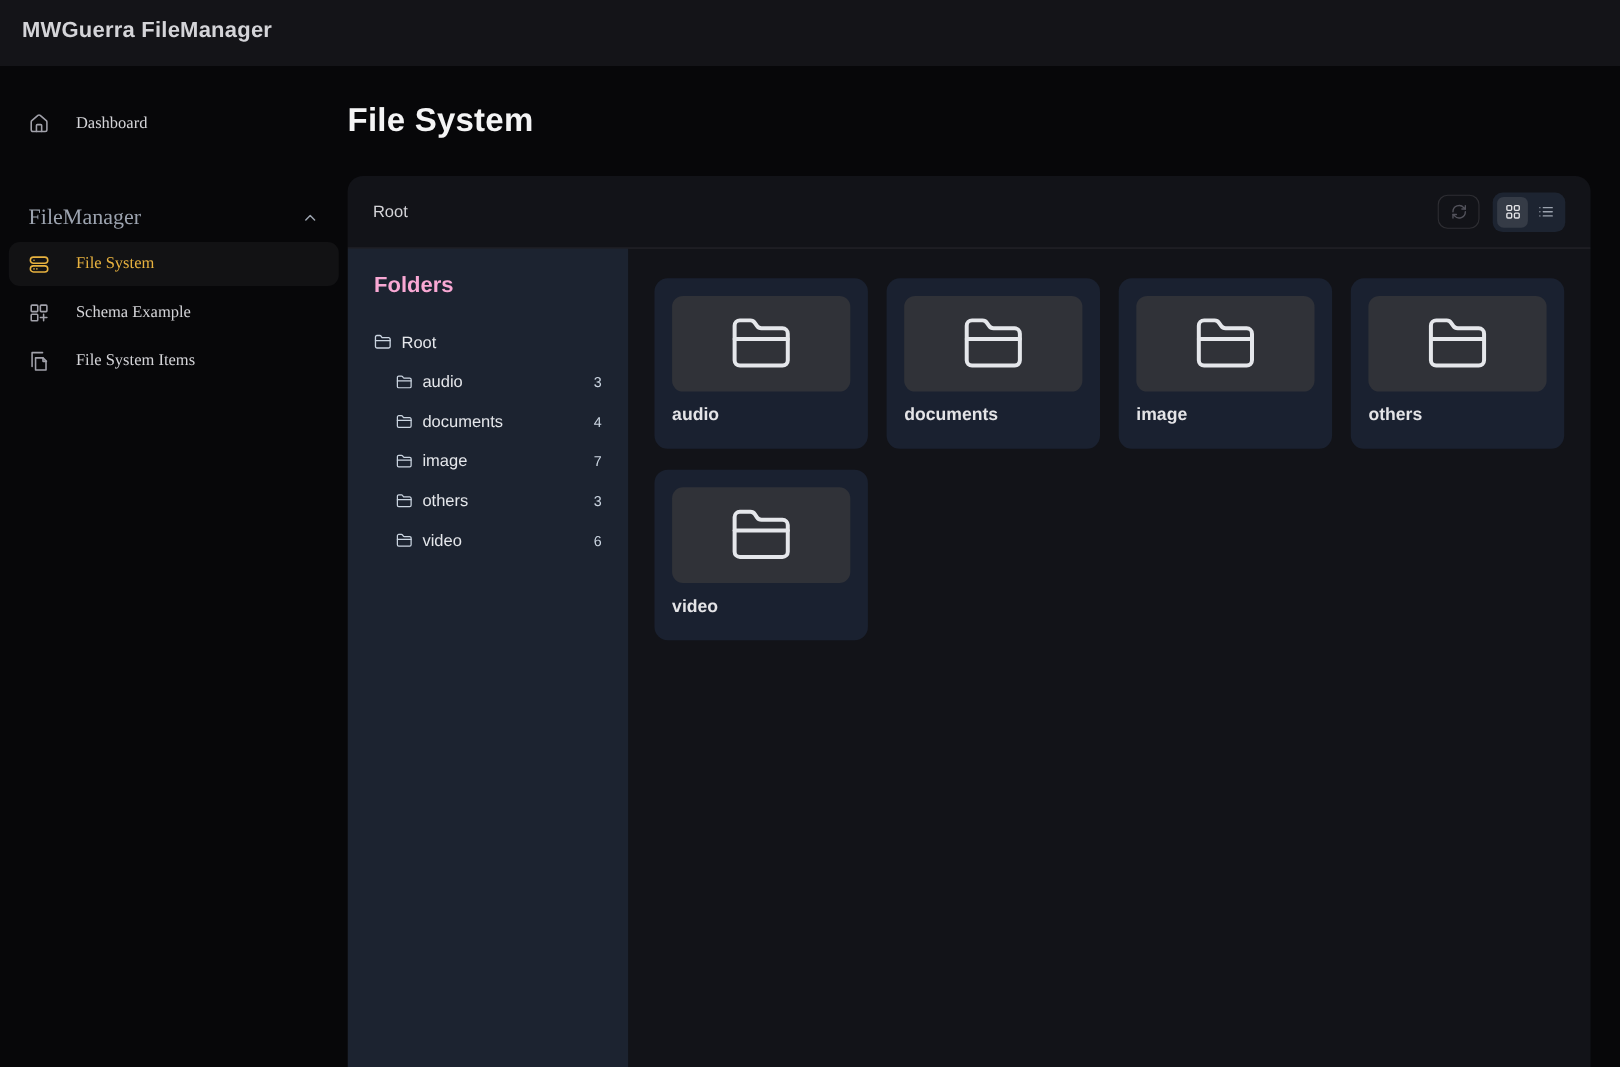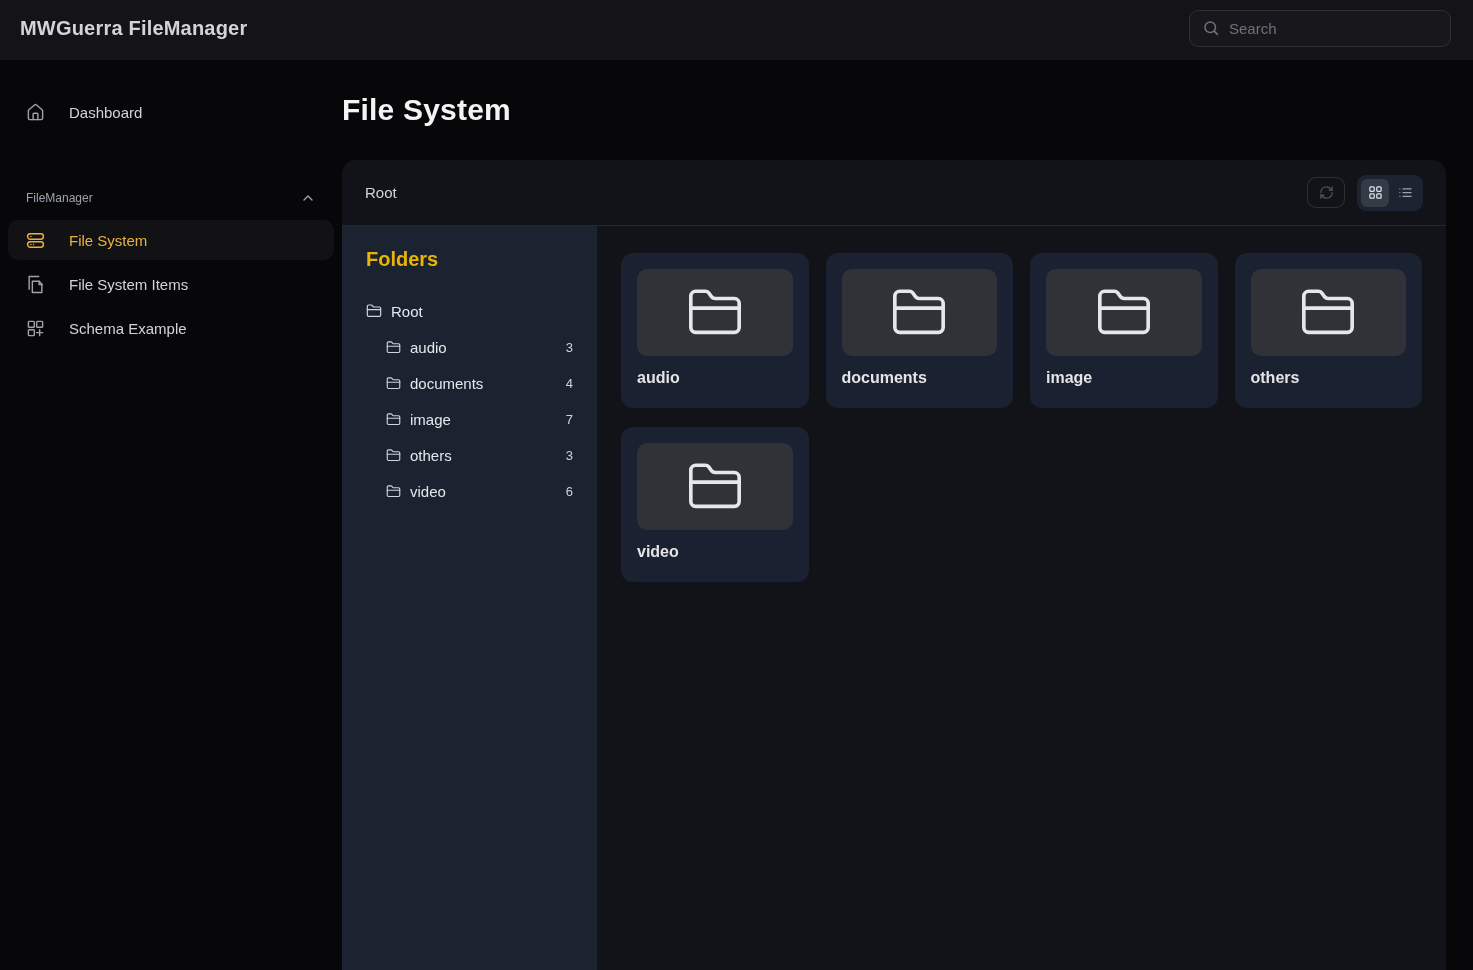--- a/index.html
+++ b/index.html
@@ -50,23 +50,24 @@
     width: 100%;
     font-family: "Liberation Sans", sans-serif;
   }
   .search-box input::placeholder { color: #71717a; }
 
   
   .body-row { flex: 1; display: flex; min-height: 0; }
 
   
   .sidebar {
-    width: 342px;
+    width: 316px;
     flex: 0 0 auto;
     padding: 32px 8px 0 8px;
+    font-family: Liberation Serif, serif;
   }
   .side-item {
     height: 40px;
     display: flex;
     align-items: center;
     gap: 24px;
     padding: 0 18px;
     border-radius: 10px;
     color: #d4d4d8;
     font-size: 15px;
@@ -80,21 +81,21 @@
   .side-item.active svg { color: #e8b23f; }
   .side-section {
     margin-top: 48px;
     margin-bottom: 4px;
     height: 36px;
     display: flex;
     align-items: center;
     justify-content: space-between;
     padding: 0 18px;
     color: #9ca3af;
-    font-size: 12px;
+    font-size: 20px;
     cursor: pointer;
   }
   .side-section svg { color: #9ca3af; }
   .side-group { display: flex; flex-direction: column; gap: 4px; }
 
   
   .main { flex: 1; display: flex; flex-direction: column; min-width: 0; padding-right: 27px; }
   .page-title {
     font-size: 30px;
     font-weight: 700;
@@ -160,21 +161,21 @@
   
   .folders-panel {
     width: 255px;
     flex: 0 0 auto;
     background: #1c2330;
     padding-top: 22px;
   }
   .folders-heading {
     font-size: 20px;
     font-weight: 700;
-    color: #eab308;
+    color: #f9a8d4;
     padding: 0 24px;
     margin-bottom: 22px;
   }
   .tree-row {
     height: 36px;
     display: flex;
     align-items: center;
     gap: 9px;
     padding: 0 24px;
     font-size: 15px;
@@ -215,29 +216,20 @@
     font-size: 16px;
     font-weight: 600;
     color: #e4e4e7;
   }
 </style>
 </head>
 <body>
 
 <div class="header">
   <div class="app-title">MWGuerra FileManager</div>
-  <div class="search-box">
-    <span>
-      <svg width="18" height="18" viewBox="0 0 24 24" fill="none" stroke="currentColor" stroke-width="2" stroke-linecap="round" stroke-linejoin="round">
-          <circle cx="11" cy="11" r="7"></circle>
-          <path d="m20.5 20.5-4-4"></path>
-        </svg>
-    </span>
-    <input type="text" placeholder="Search" style="">
-  </div>
 </div>
 
 <div class="body-row">
 
   <div class="sidebar">
     <div class="side-item">
       <span>
         <svg width="19" height="19" viewBox="0 0 24 24" fill="none" stroke="currentColor" stroke-width="1.8" stroke-linecap="round" stroke-linejoin="round">
             <path d="M3 10a2 2 0 0 1 .709-1.528l7-6a2 2 0 0 1 2.582 0l7 6A2 2 0 0 1 21 10v9a2 2 0 0 1-2 2H5a2 2 0 0 1-2-2z"></path>
             <path d="M15 21v-7a1 1 0 0 0-1-1h-4a1 1 0 0 0-1 1v7"></path>
@@ -262,38 +254,38 @@
               <rect x="2" y="3.5" width="20" height="7" rx="3.5"></rect>
               <rect x="2" y="13.5" width="20" height="7" rx="3.5"></rect>
               <path d="M6.2 7h.01M6.2 17h.01M9.5 17h.01"></path>
             </svg>
         </span>
         <span>File System</span>
       </div>
       <div class="side-item">
         <span>
           <svg width="19" height="19" viewBox="0 0 24 24" fill="none" stroke="currentColor" stroke-width="1.8" stroke-linecap="round" stroke-linejoin="round">
-              <path d="M8 8h8.5l3.5 3.5V22H8z"></path>
-              <path d="M16 2H4v16"></path>
-              <path d="M16.5 8v4h4"></path>
-            </svg>
-        </span>
-        <span>File System Items</span>
-      </div>
-      <div class="side-item">
-        <span>
-          <svg width="19" height="19" viewBox="0 0 24 24" fill="none" stroke="currentColor" stroke-width="1.8" stroke-linecap="round" stroke-linejoin="round">
               <rect x="3" y="3" width="7.5" height="7.5" rx="1"></rect>
               <rect x="13.5" y="3" width="7.5" height="7.5" rx="1"></rect>
               <rect x="3" y="13.5" width="7.5" height="7.5" rx="1"></rect>
               <path d="M17.25 13.5v7.5M13.5 17.25H21"></path>
             </svg>
         </span>
         <span>Schema Example</span>
       </div>
+      <div class="side-item">
+        <span>
+          <svg width="19" height="19" viewBox="0 0 24 24" fill="none" stroke="currentColor" stroke-width="1.8" stroke-linecap="round" stroke-linejoin="round">
+              <path d="M8 8h8.5l3.5 3.5V22H8z"></path>
+              <path d="M16 2H4v16"></path>
+              <path d="M16.5 8v4h4"></path>
+            </svg>
+        </span>
+        <span>File System Items</span>
+      </div>
     </div>
   </div>
 
   <div class="main">
     <div class="page-title">File System</div>
 
     <div class="panel">
       <div class="toolbar">
         <div class="breadcrumb">Root</div>
         <div class="toolbar-actions">

